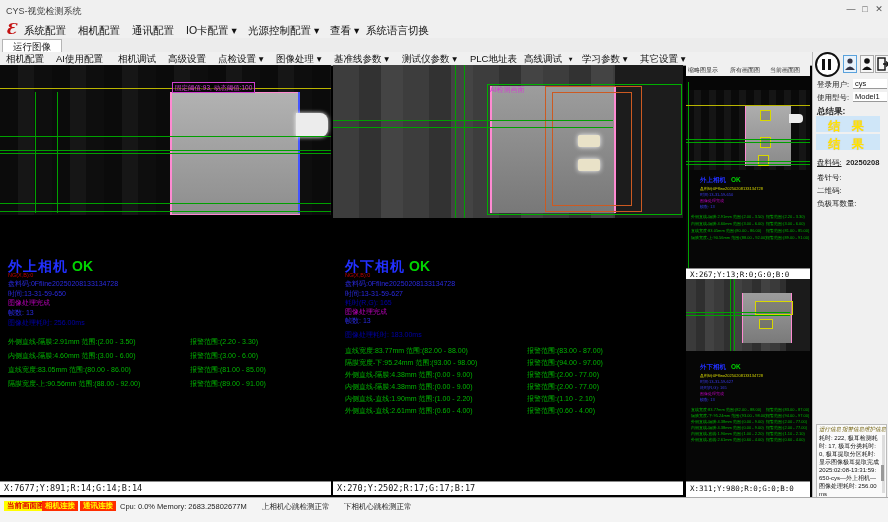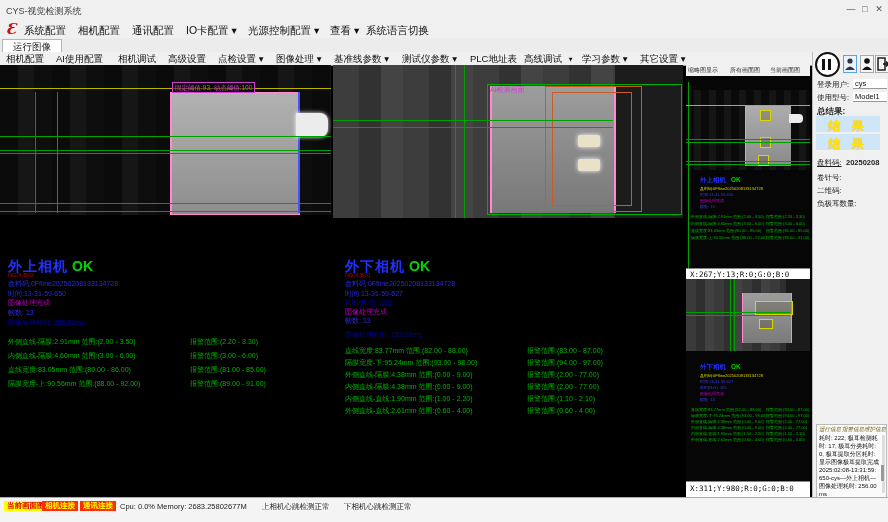--- a/index.html
+++ b/index.html
@@ -155,20 +155,21 @@
     </div>
     <div class="abs mrow" style="left:8px;top:300px;width:320px;">
       <span class="mtxt t-green">直线宽度:83.05mm 范围:(80.00 - 86.00)</span>
       <span class="malarm t-green">报警范围:(81.00 - 85.00)</span>
     </div>
     <div class="abs mrow" style="left:8px;top:314px;width:320px;">
       <span class="mtxt t-green">隔膜宽度-上:90.56mm 范围:(88.00 - 92.00)</span>
       <span class="malarm t-green">报警范围:(89.00 - 91.00)</span>
     </div>
 
+    <div class="abs coordbar" style="left:0;top:416px;width:331px;height:14px;">X:7677;Y:891;R:14;G:14;B:14</div>
   </div>
 
   <div class="abs" style="left:333px;top:65px;width:350px;height:432px;">
 
     <div class="abs" style="left:0;top:0;width:350px;height:153px;
       background:repeating-linear-gradient(90deg,#3d3d3d 0 26px,#323232 26px 48px,#444 48px 70px);"></div>
     <div class="abs" style="left:282px;top:0;width:68px;height:153px;background:#1c1c1c;"></div>
 
     <div class="abs glv" style="left:122px;top:0;height:153px;"></div>
     <div class="abs glv" style="left:131px;top:0;height:153px;"></div>
@@ -216,20 +217,21 @@
     </div>
     <div class="abs mrow" style="left:12px;top:329px;width:330px;">
       <span class="mtxt t-green">内侧直线-直线:1.90mm 范围:(1.00 - 2.20)</span>
       <span class="malarm t-green">报警范围:(1.10 - 2.10)</span>
     </div>
     <div class="abs mrow" style="left:12px;top:341px;width:330px;">
       <span class="mtxt t-green">外侧直线-直线:2.61mm 范围:(0.60 - 4.00)</span>
       <span class="malarm t-green">报警范围:(0.60 - 4.00)</span>
     </div>
 
+    <div class="abs coordbar" style="left:0;top:416px;width:350px;height:14px;">X:270;Y:2502;R:17;G:17;B:17</div>
   </div>
 
   <div class="abs" style="left:686px;top:65px;width:124px;height:432px;">
 
     <div class="abs" style="left:0;top:0;width:124px;height:11px;background:#f0f0f0;border-bottom:1px solid #bbb;">
       <span class="abs thumbtab" style="left:2px;">缩略图显示</span>
       <span class="abs thumbtab" style="left:44px;">所有画面图</span>
       <span class="abs thumbtab" style="left:84px;">当前画面图</span>
     </div>
 

